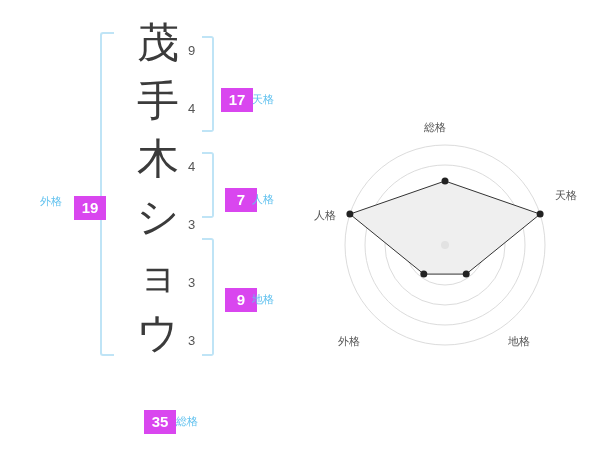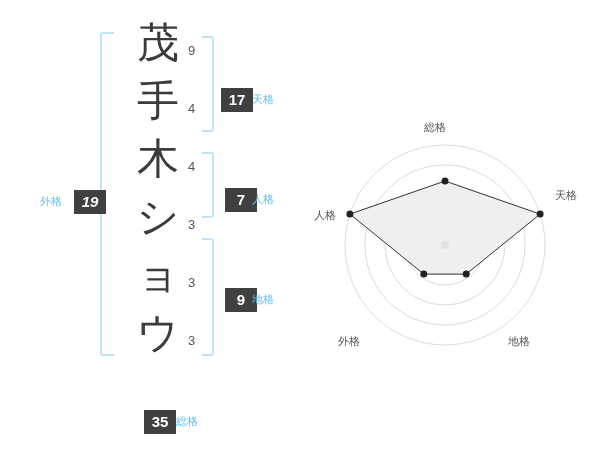--- a/index.html
+++ b/index.html
@@ -48,21 +48,21 @@
   }
   .stroke-num {
     position: absolute;
     font-size: 13px;
     color: #555555;
     font-family: "Liberation Sans", sans-serif;
   }
 
   .badge {
     position: absolute;
-    background: #404040;
+    background: #d946ef;
     color: #ffffff;
     font-size: 15px;
     font-weight: bold;
     line-height: 24px;
     height: 24px;
     min-width: 24px;
     padding: 0 4px;
     text-align: center;
     font-family: "Liberation Sans", sans-serif;
   }
@@ -105,21 +105,21 @@
   }
 </style>
 </head>
 <body>
 
 <div id="stage">
 
   <div class="name-panel">
 
     <div class="bracket-left" style="left:100px; top:32px; width:14px; height:324px; border-top-left-radius:3px; border-bottom-left-radius:3px;"></div>
-    <div class="badge" style="left:74px; top:190px;font-style:italic;">19</div>
+    <div class="badge" style="left:74px; top:196px;">19</div>
     <div class="badge-label" style="left:40px; top:190px;">外格</div>
 
     <div class="kanji-col">
       <div class="kanji">茂</div>
       <div class="kanji">手</div>
       <div class="kanji">木</div>
       <div class="kanji">シ</div>
       <div class="kanji">ョ</div>
       <div class="kanji">ウ</div>
     </div>

